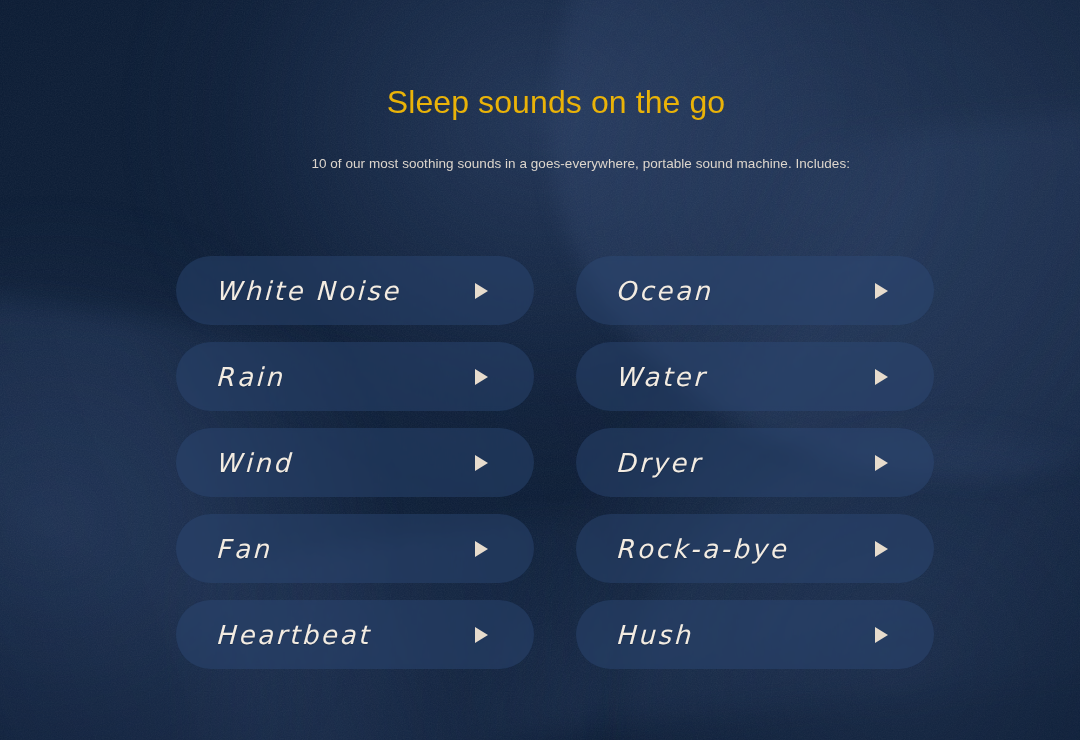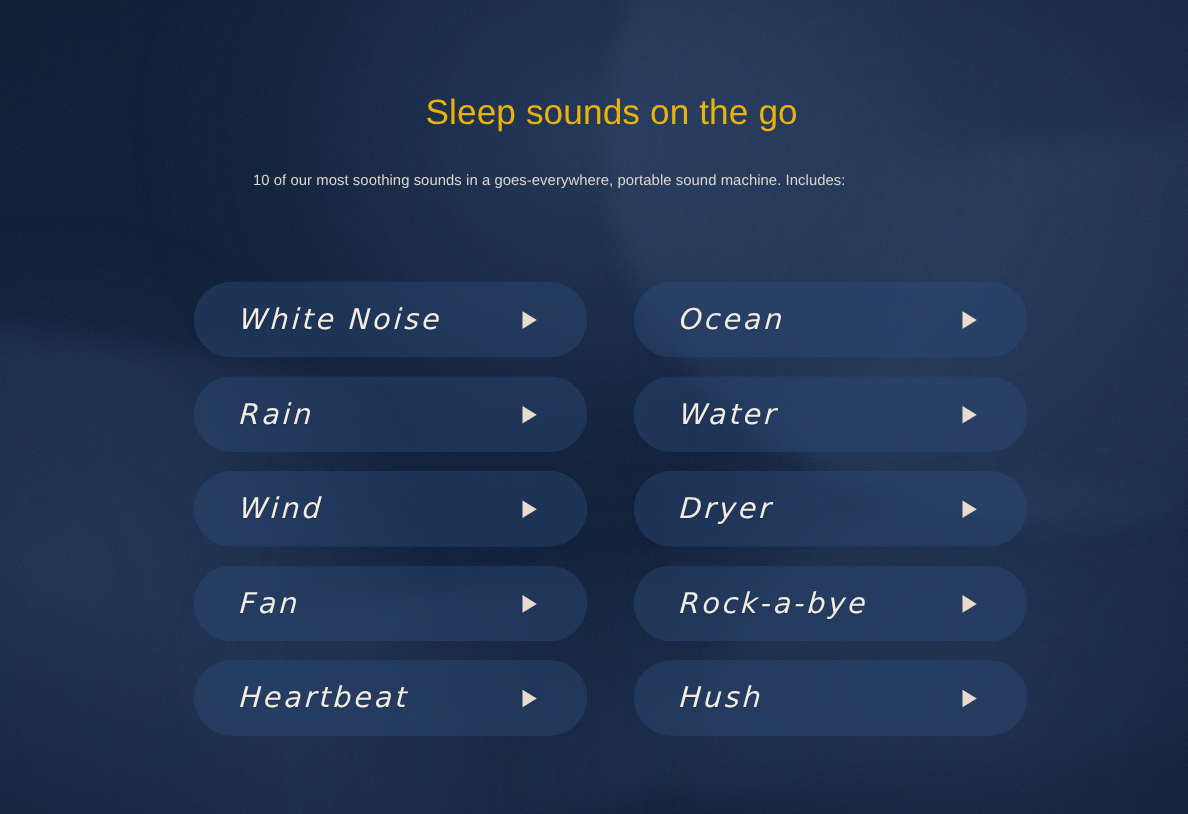--- a/index.html
+++ b/index.html
@@ -176,21 +176,21 @@
     line-height: 1.18;
     margin: 16px;
   }
 
   .subhead {
     position: absolute;
     left: 50%;
     top: 151px;
     transform: translateX(-50%);
     width: 620px;
-    text-align: left;
+    text-align: right;
     color: #ddd6cd;
     font-size: 13.5px;
     font-weight: 400;
     line-height: 25px;
     letter-spacing: 0.05px;
     margin: 0;
   }
   .subhead .sub-line { display: block; }
 
   

